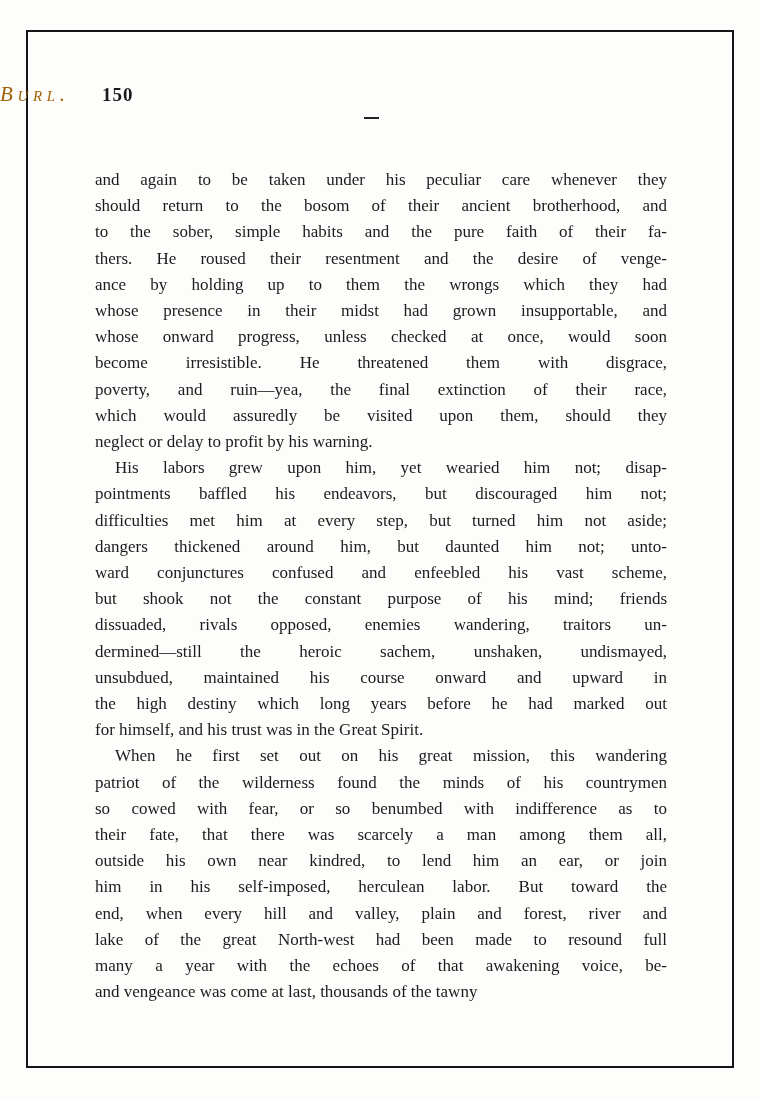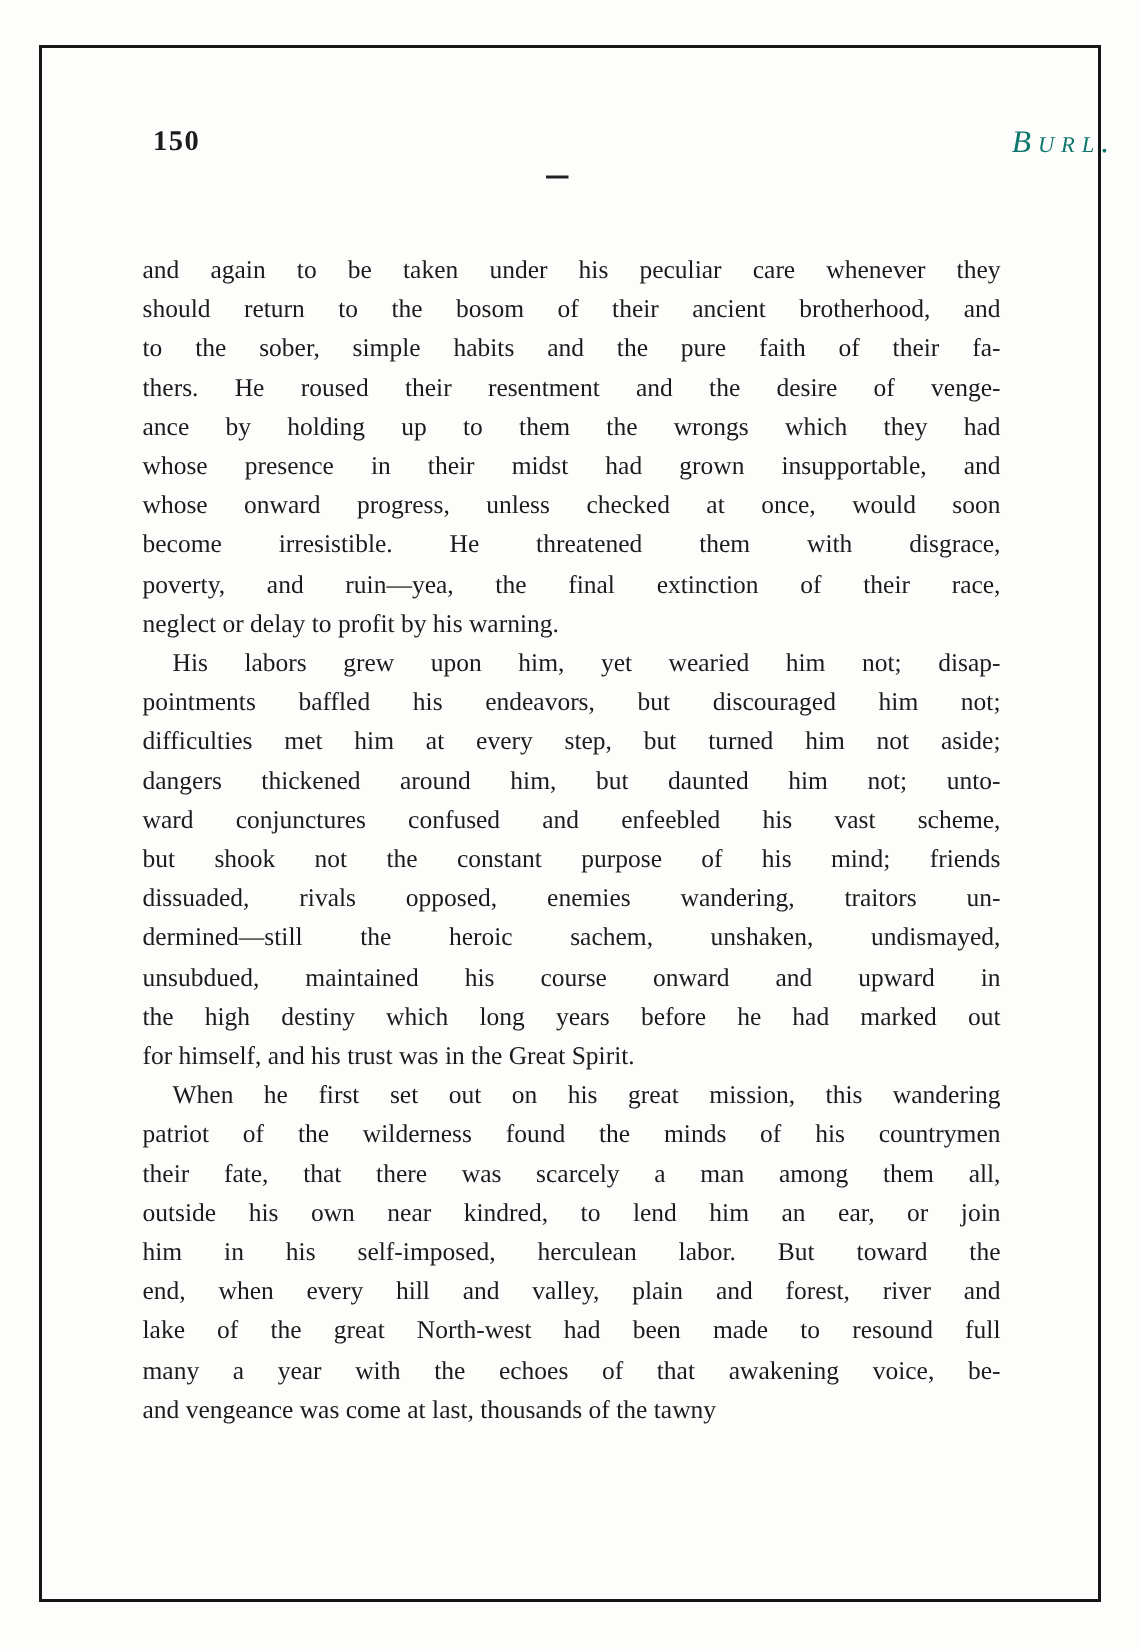--- a/index.html
+++ b/index.html
@@ -31,26 +31,26 @@
     top: 84px;
     font-size: 19px;
     font-weight: bold;
     letter-spacing: 1px;
   }
   #running-title {
     position: absolute;
     left: 0;
     top: 82px;
     width: 744px;
-    text-align: right;
+    text-align: left;
     font-style: italic;
     font-variant: small-caps;
     font-size: 21px;
     letter-spacing: 0.22em;
-    color: #0f766e;
+    color: #a16207;
   }
   #title-rule {
     position: absolute;
     left: 364px;
     top: 117px;
     width: 15px;
     height: 2px;
     background: #222222;
   }
   #text-block {
@@ -87,38 +87,40 @@
       <div class="paragraph">
         <div class="line">and again to be taken under his peculiar care whenever they</div>
         <div class="line">should return to the bosom of their ancient brotherhood, and</div>
         <div class="line">to the sober, simple habits and the pure faith of their fa-</div>
         <div class="line">thers. He roused their resentment and the desire of venge-</div>
         <div class="line">ance by holding up to them the wrongs which they had</div>
         <div class="line">whose presence in their midst had grown insupportable, and</div>
         <div class="line">whose onward progress, unless checked at once, would soon</div>
         <div class="line">become irresistible. He threatened them with disgrace,</div>
         <div class="line">poverty, and ruin—yea, the final extinction of their race,</div>
+        <div class="line">which would assuredly be visited upon them, should they</div>
         <div class="line last">neglect or delay to profit by his warning.</div>
       </div>
       <div class="paragraph">
         <div class="line indent">His labors grew upon him, yet wearied him not; disap-</div>
         <div class="line">pointments baffled his endeavors, but discouraged him not;</div>
         <div class="line">difficulties met him at every step, but turned him not aside;</div>
         <div class="line">dangers thickened around him, but daunted him not; unto-</div>
         <div class="line">ward conjunctures confused and enfeebled his vast scheme,</div>
         <div class="line">but shook not the constant purpose of his mind; friends</div>
         <div class="line">dissuaded, rivals opposed, enemies wandering, traitors un-</div>
         <div class="line">dermined—still the heroic sachem, unshaken, undismayed,</div>
         <div class="line">unsubdued, maintained his course onward and upward in</div>
         <div class="line">the high destiny which long years before he had marked out</div>
         <div class="line last">for himself, and his trust was in the Great Spirit.</div>
       </div>
       <div class="paragraph">
         <div class="line indent">When he first set out on his great mission, this wandering</div>
         <div class="line">patriot of the wilderness found the minds of his countrymen</div>
+        <div class="line">so cowed with fear, or so benumbed with indifference as to</div>
         <div class="line">their fate, that there was scarcely a man among them all,</div>
         <div class="line">outside his own near kindred, to lend him an ear, or join</div>
         <div class="line">him in his self-imposed, herculean labor. But toward the</div>
         <div class="line">end, when every hill and valley, plain and forest, river and</div>
         <div class="line">lake of the great North-west had been made to resound full</div>
         <div class="line">many a year with the echoes of that awakening voice, be-</div>
         <div class="line last">and vengeance was come at last, thousands of the tawny</div>
       </div>
     </div>
 </div>

